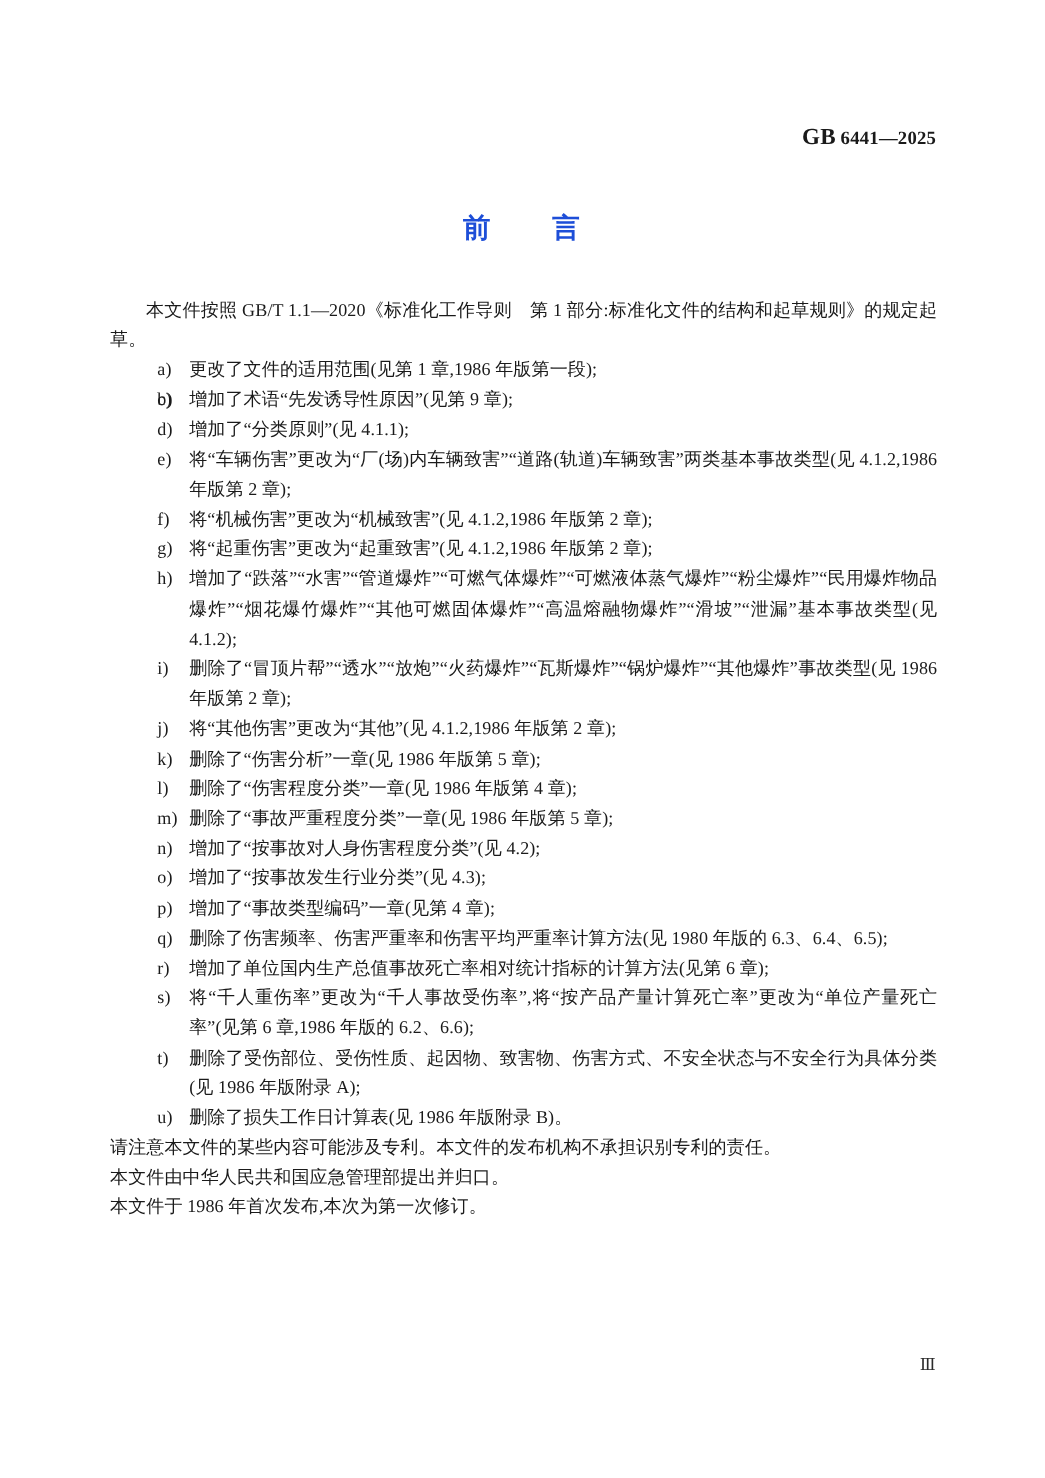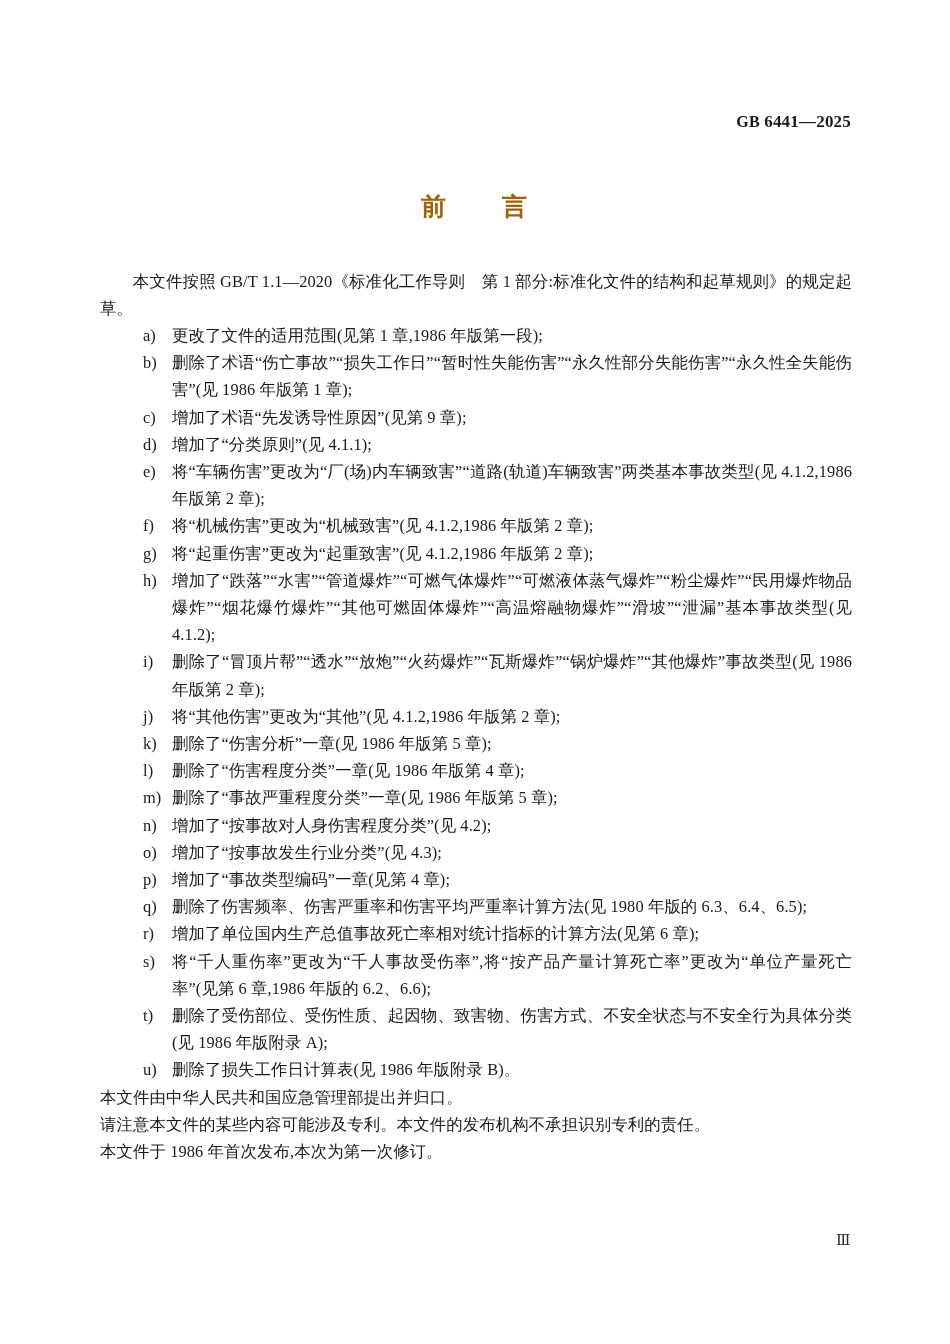--- a/index.html
+++ b/index.html
@@ -24,39 +24,39 @@
     left: 100px;
     right: 99px;
     height: 22px;
     text-align: right;
     font-size: 16.5px;
     letter-spacing: 0.2px;
     white-space: nowrap;
   }
   .running-header .std-prefix {
     font-weight: bold;
-    font-size: 16px;
+    font-size: 21px;
   }
   .running-header .std-number {
     font-weight: bold;
     font-size: 17px;
   }
 
   
   .doc-title {
     position: absolute;
     top: 190px;
     left: 0;
     width: 950px;
     text-align: center;
     font-family: "DejaVu Sans", "Liberation Sans", sans-serif;
     font-weight: bold;
     font-size: 25px;
     letter-spacing: 2px;
-    color: #a16207;
+    color: #1d4ed8;
   }
 
   
   .body-block {
     position: absolute;
     top: 268px;
     left: 100px;
     width: 752px;
   }
   .para {
@@ -129,21 +129,20 @@
 
     <p class="para indent">本文件按照 GB/T 1.1—2020《标准化工作导则　第 1 部分:标准化文件的结构和起草规则》的规定起草。</p>
 
     <ol class="list">
       <li class="list-item">
         <span class="list-marker">a)</span>
         <span>更改了文件的适用范围(见第 1 章,1986 年版第一段);</span>
       </li>
       <li class="list-item">
         <span class="list-marker">b)</span>
-        <span>删除了术语“伤亡事故”“损失工作日”“暂时性失能伤害”“永久性部分失能伤害”“永久性全失能伤害”(见 1986 年版第 1 章);</span>
       </li>
       <li class="list-item">
         <span class="list-marker">c)</span>
         <span>增加了术语“先发诱导性原因”(见第 9 章);</span>
       </li>
       <li class="list-item">
         <span class="list-marker">d)</span>
         <span>增加了“分类原则”(见 4.1.1);</span>
       </li>
       <li class="list-item">
@@ -210,22 +209,22 @@
         <span class="list-marker">t)</span>
         <span>删除了受伤部位、受伤性质、起因物、致害物、伤害方式、不安全状态与不安全行为具体分类(见 1986 年版附录 A);</span>
       </li>
       <li class="list-item">
         <span class="list-marker">u)</span>
         <span>删除了损失工作日计算表(见 1986 年版附录 B)。</span>
       </li>
     </ol>
 
     <div class="closing">
+      <p class="para">请注意本文件的某些内容可能涉及专利。本文件的发布机构不承担识别专利的责任。</p>
       <p class="para">本文件由中华人民共和国应急管理部提出并归口。</p>
-      <p class="para">请注意本文件的某些内容可能涉及专利。本文件的发布机构不承担识别专利的责任。</p>
       <p class="para">本文件于 1986 年首次发布,本次为第一次修订。</p>
     </div>
 
   </div>
 
   <div class="folio">Ⅲ</div>
 
 </div>
 
 </body></html>

